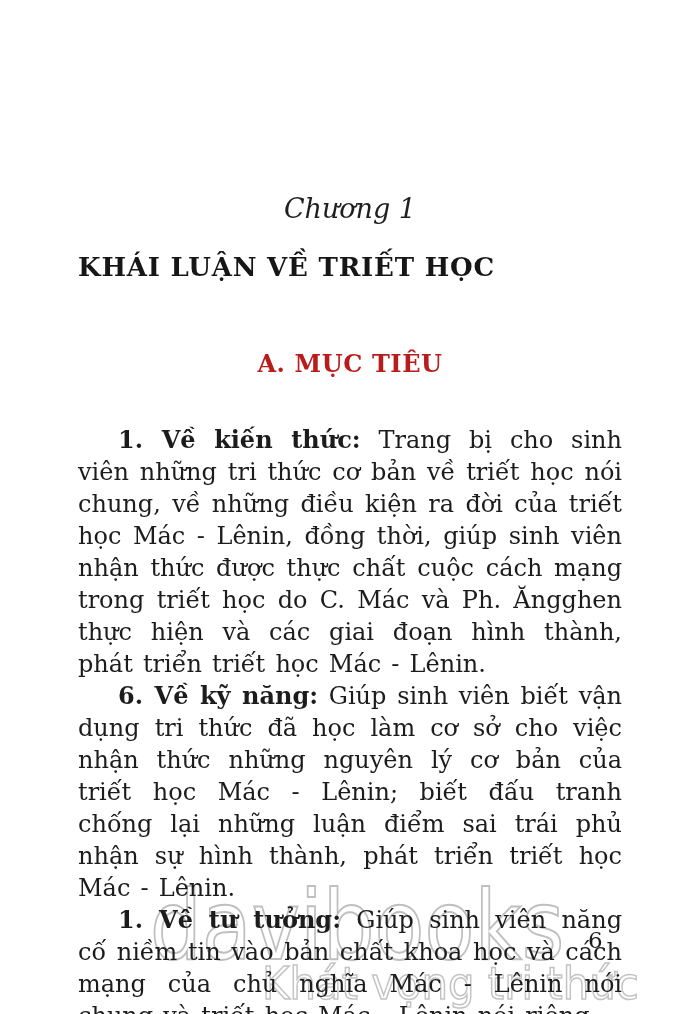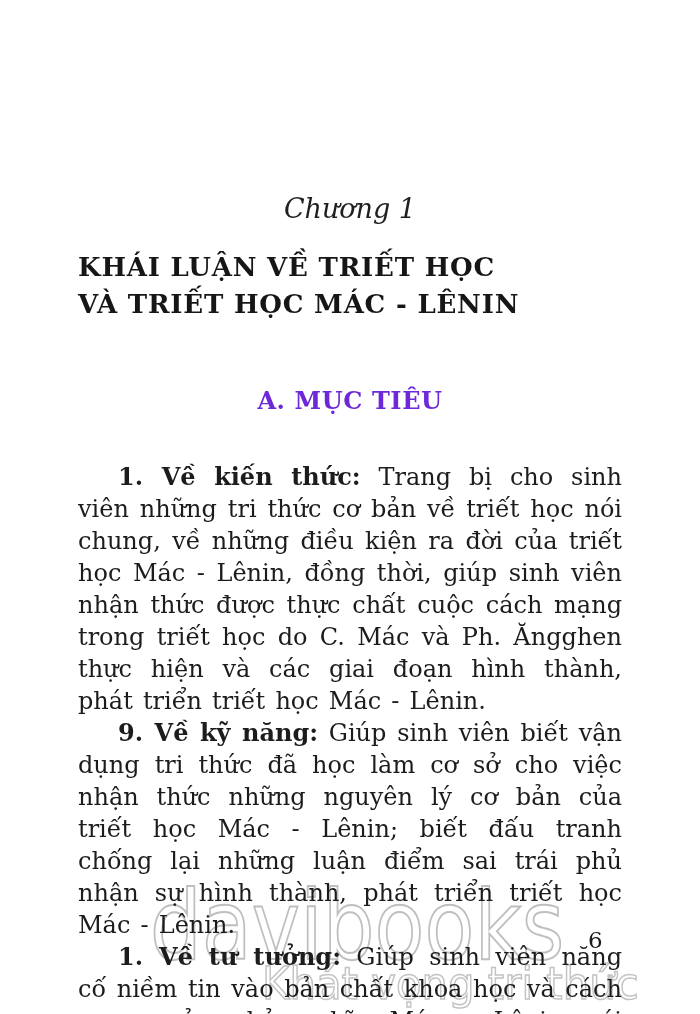--- a/index.html
+++ b/index.html
@@ -40,21 +40,21 @@
     letter-spacing: 0.8px;
     color: #161616;
   }
   .section-heading {
     margin-top: 64px;
     text-align: center;
     font-weight: bold;
     font-size: 24px;
     line-height: 28px;
     letter-spacing: 0.6px;
-    color: #6d28d9;
+    color: #b91c1c;
   }
   .body-text {
     margin-top: 46px;
     font-size: 24px;
     line-height: 32px;
     text-align: justify;
     word-spacing: 2.5px;
   }
   .para {
     margin: 0;
@@ -101,29 +101,28 @@
 <body>
 
 <div class="page">
 
   <div class="content">
 
     <div class="chapter-label">Chương 1</div>
 
     <div class="book-title">
       <div>KHÁI LUẬN VỀ TRIẾT HỌC</div>
-      <div>VÀ TRIẾT HỌC MÁC - LÊNIN</div>
     </div>
 
     <div class="section-heading">A. MỤC TIÊU</div>
 
     <div class="body-text">
       <p class="para"><strong class="lead">1. Về kiến thức:</strong><span> Trang bị cho sinh viên những tri thức cơ bản về triết học nói chung, về những điều kiện ra đời của triết học Mác - Lênin, đồng thời, giúp sinh viên nhận thức được thực chất cuộc cách mạng trong triết học do C. Mác và Ph. Ăngghen thực hiện và các giai đoạn hình thành, phát triển triết học Mác - Lênin.</span></p>
 
-      <p class="para"><strong class="lead">9. Về kỹ năng:</strong><span> Giúp sinh viên biết vận dụng tri thức đã học làm cơ sở cho việc nhận thức những nguyên lý cơ bản của triết học Mác - Lênin; biết đấu tranh chống lại những luận điểm sai trái phủ nhận sự hình thành, phát triển triết học Mác - Lênin.</span></p>
+      <p class="para"><strong class="lead">6. Về kỹ năng:</strong><span> Giúp sinh viên biết vận dụng tri thức đã học làm cơ sở cho việc nhận thức những nguyên lý cơ bản của triết học Mác - Lênin; biết đấu tranh chống lại những luận điểm sai trái phủ nhận sự hình thành, phát triển triết học Mác - Lênin.</span></p>
 
       <p class="para"><strong class="lead">1. Về tư tưởng:</strong><span> Giúp sinh viên năng cố niềm tin vào bản chất khoa học và cách mạng của chủ nghĩa Mác - Lênin nói chung và triết học Mác - Lênin nói riêng.</span></p>
     </div>
 
   </div>
 
   <div class="watermark watermark-brand">davibooks</div>
 
   <div class="watermark watermark-tagline">Khát vọng tri thức</div>
 

